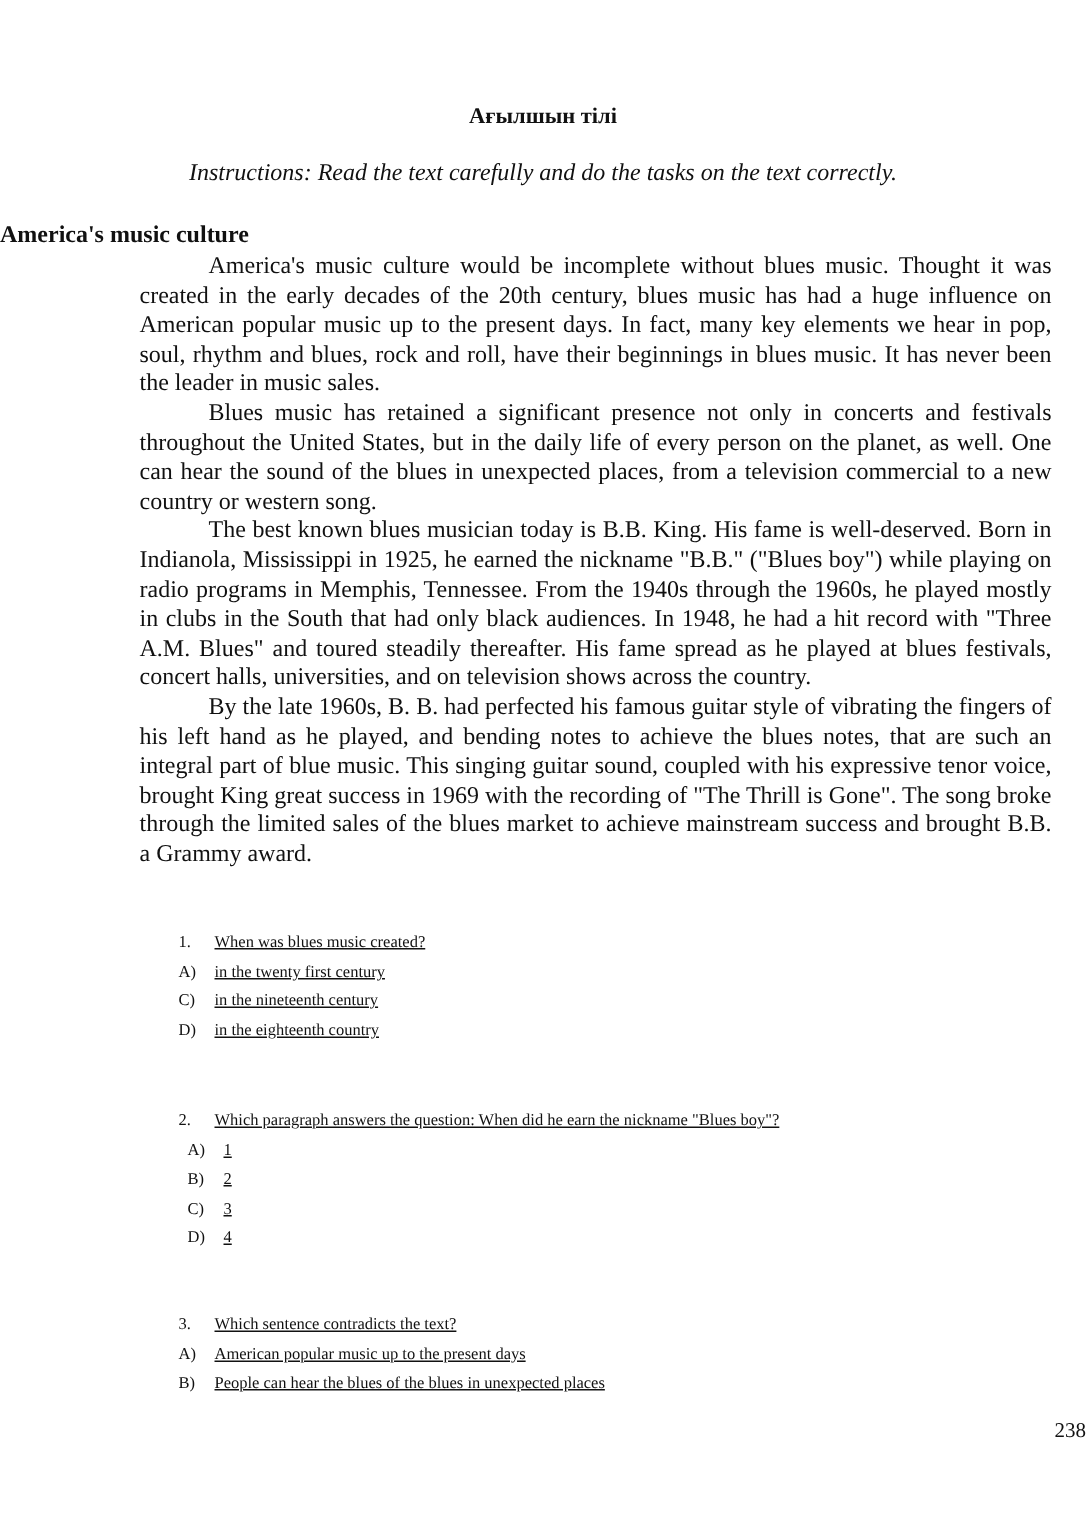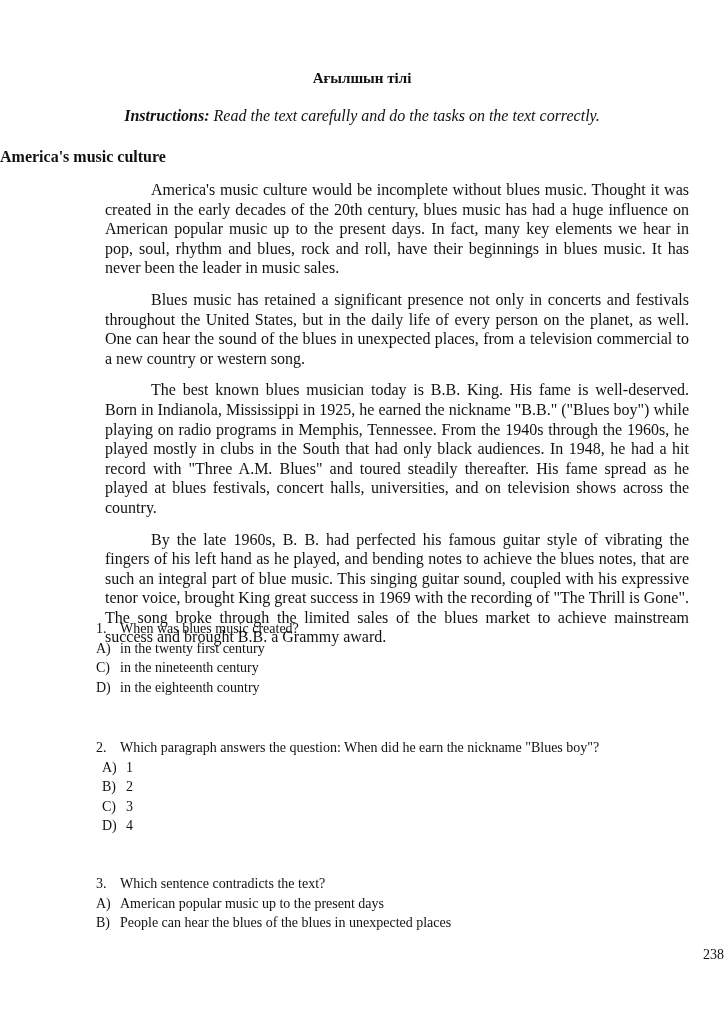--- a/index.html
+++ b/index.html
@@ -3,27 +3,27 @@
 <meta charset="utf-8">
 <style>
   html, body { margin: 0; padding: 0; background: #ffffff; }
   body { width: 724px; height: 1024px; position: relative; overflow: hidden;
          font-family: "Liberation Serif", "DejaVu Serif", serif; color: #111; }
   .page { position: absolute; left: 0; top: 0; width: 580px; height: 1024px; padding-left: 12px; }
   .subject { position: absolute; top: 70px; left: 0; width: 724px; text-align: center;
              font-weight: bold; font-size: 15px; }
   .instructions { position: absolute; top: 107px; left: 0; width: 724px; text-align: center;
                   font-style: italic; font-size: 16px; }
-  .instructions b { font-weight: bold; text-align: center; }
+  .instructions b { font-weight: normal; text-align: center; }
   .title { position: absolute; top: 148px; left: 0; width: 724px; text-align: left;
            font-weight: bold; font-size: 16px; }
   .text { position: absolute; top: 168px; left: 93px; width: 608px; font-size: 16px;
           line-height: 19.6px; text-align: justify; }
-  .text p { margin: 12px; text-indent: 46px; }
-  .q { position: absolute; left: 82px; width: 620px; font-size: 14px; line-height: 19.6px; }
+  .text p { margin: 0; text-indent: 46px; }
+  .q { position: absolute; left: 105px; width: 620px; font-size: 11px; line-height: 19.6px; text-decoration: underline; }
   .q .stem { padding-left: 14px; }
   .q .stem .num { display: inline-block; width: 24px; }
   .q .opt { padding-left: 14px; }
   .q .opt .lbl { display: inline-block; width: 24px; }
   .q1 { top: 619px; }
   .q2 { top: 738px; }
   .q2 .stem2 { text-indent: 14px; }
   .q2 .stem2 .num { display: inline-block; width: 24px; text-indent: 0; }
   .q2 .opt { padding-left: 20px; }
   .q3 { top: 874px; }

